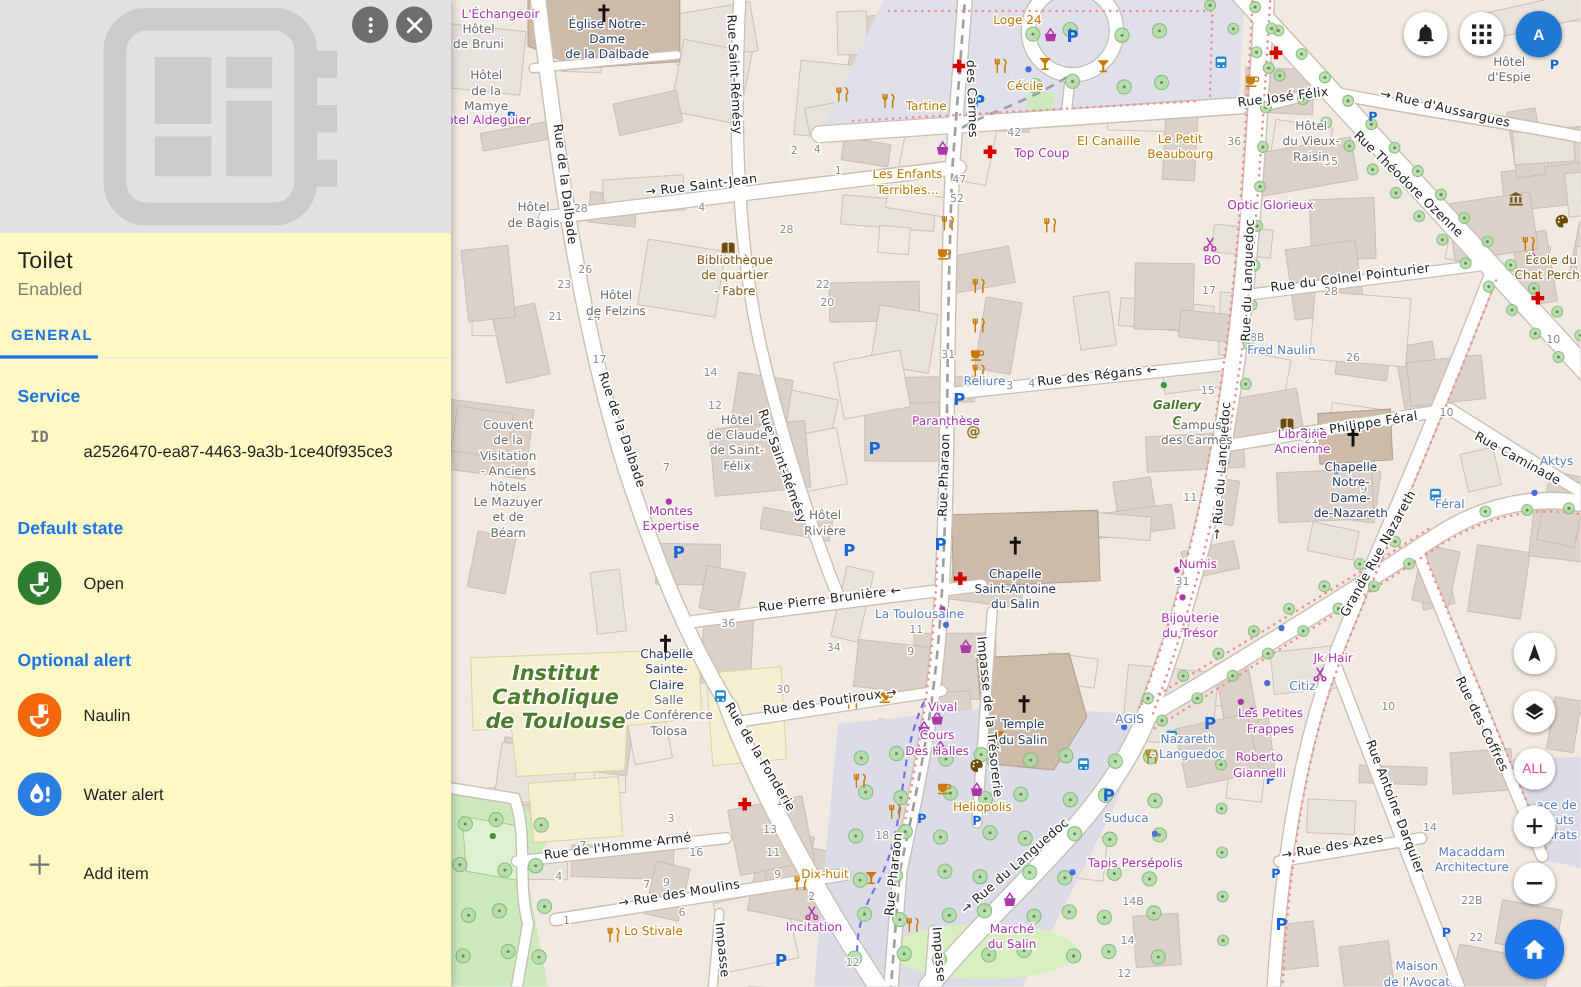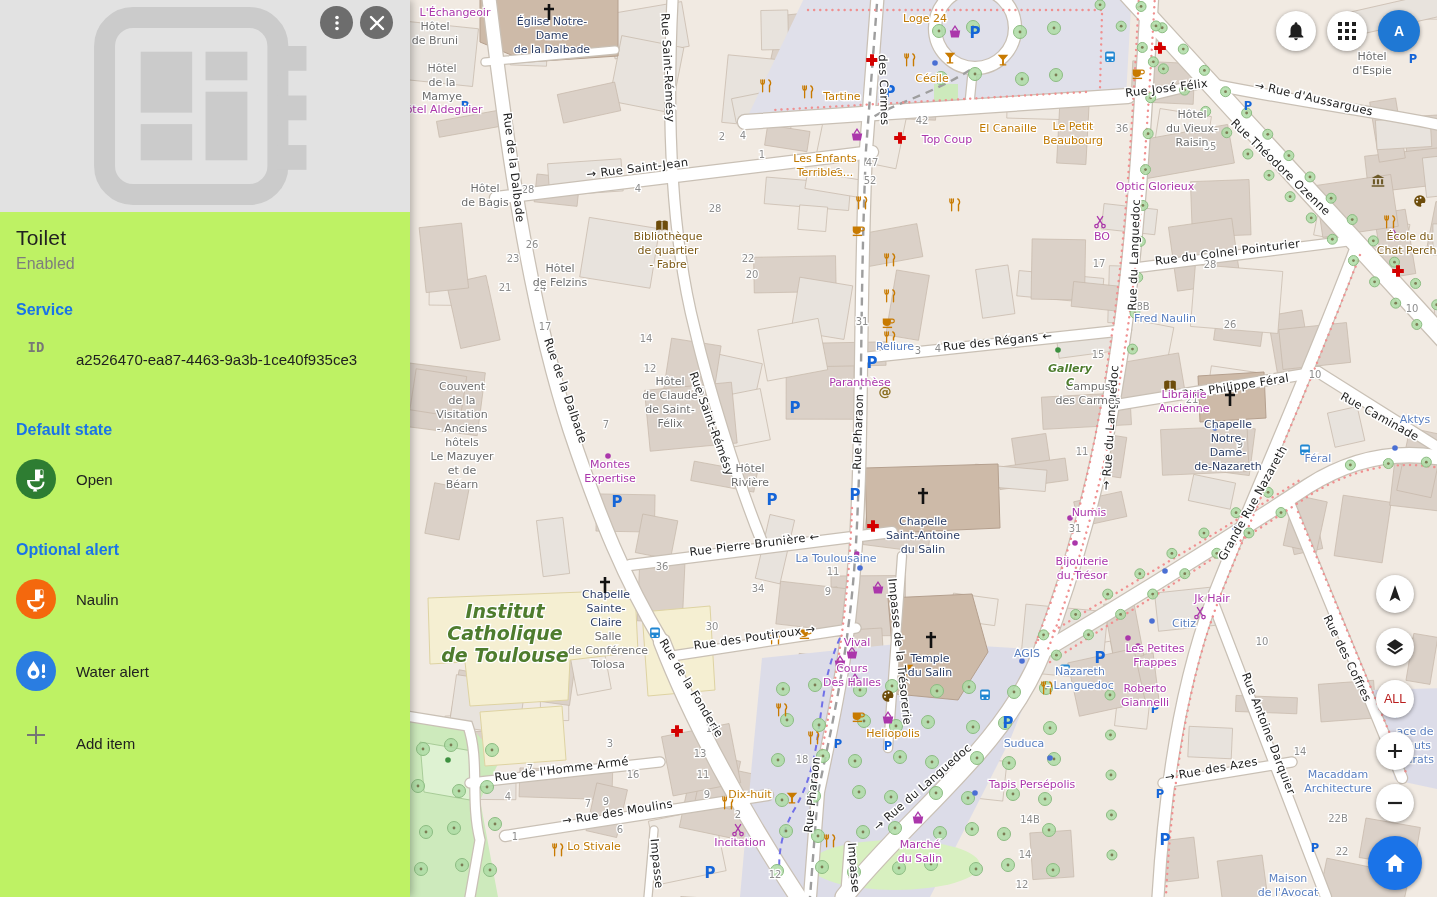--- a/index.html
+++ b/index.html
@@ -1,21 +1,21 @@
 <!DOCTYPE html>
 <html><head>
 <meta charset="utf-8">
 <style>
   html,body{margin:0;padding:0;width:1437px;height:897px;overflow:hidden;
     font-family:"Liberation Sans",sans-serif;background:#f1eae2;position:relative;}
   
   #map-wrap{position:absolute;left:410px;top:0;width:1027px;height:897px;}
   #map-svg{display:block}
   
-  #sidebar{position:absolute;left:0;top:0;width:410px;height:897px;background:#bef264;
+  #sidebar{position:absolute;left:0;top:0;width:410px;height:897px;background:#fef9c3;
     box-shadow:2px 0 8px rgba(0,0,0,.28);z-index:5;}
   #side-header{position:relative;height:212px;background:#e2e2e2;display:flex;
     align-items:center;justify-content:center;}
   .hdr-btn{position:absolute;top:6px;width:33px;height:33px;border-radius:50%;
     background:rgba(92,92,92,.88);display:flex;align-items:center;justify-content:center;cursor:pointer;}
   #btn-menu{left:320px}
   #btn-close{left:360px}
   #title-block{padding:14px 16px 2px 16px;}
   #panel-title{font-size:21px;color:#212121;font-weight:500;letter-spacing:.2px;}
   #panel-status{font-size:16px;color:#7d7d7d;margin-top:5px;}
@@ -30,21 +30,21 @@
   .id-glyph{font-family:"DejaVu Sans Mono",monospace;font-size:14px;font-weight:bold;color:#777;}
   
   .fab{position:absolute;border-radius:50%;background:#fff;z-index:4;cursor:pointer;
     box-shadow:0 1px 4px rgba(0,0,0,.4);display:flex;align-items:center;justify-content:center;}
   #bell{left:1276px;top:11px;width:40px;height:40px;}
   #apps{left:1327px;top:11px;width:40px;height:40px;}
   #avatar{left:1378px;top:10px;width:42px;height:42px;background:#1f78d4;color:#fff;
     font-size:14px;font-weight:bold;}
   #ctl-compass{left:1376px;top:575px;width:38px;height:38px;}
   #ctl-layers{left:1376px;top:628px;width:38px;height:38px;}
-  #ctl-all{left:1376px;top:680px;width:38px;height:38px;font-size:12.5px;color:#b91c1c;}
+  #ctl-all{left:1376px;top:680px;width:38px;height:38px;font-size:12.5px;color:#ec4899;}
   #ctl-plus{left:1376px;top:732px;width:38px;height:38px;}
   #ctl-minus{left:1376px;top:784px;width:38px;height:38px;}
   #ctl-home{left:1368px;top:836px;width:54px;height:54px;background:#1a73e8;}
 </style>
 </head>
 <body>
 
 <div id="map-wrap">
   <svg id="map-svg" width="1027" height="897" viewBox="0 0 1027 897">
     <defs>
@@ -893,20 +893,24 @@
         <path d="M2,2 L14,14 M14,2 L2,14" stroke="#fff" stroke-width="2.4" stroke-linecap="round"></path>
       </svg>
     </div>
   </div>
 
   <div id="title-block">
     <div id="panel-title">Toilet</div>
     <div id="panel-status">Enabled</div>
   </div>
 
+  <div id="tabbar">
+    <span id="tab-general">GENERAL</span>
+    <div id="tab-indicator"></div>
+  </div>
 
   <div class="section-label">Service</div>
 
   <div class="row">
     <span class="ic">
         <span class="id-glyph">ID</span>
       </span>
     <span class="val">a2526470-ea87-4463-9a3b-1ce40f935ce3</span>
   </div>
 

